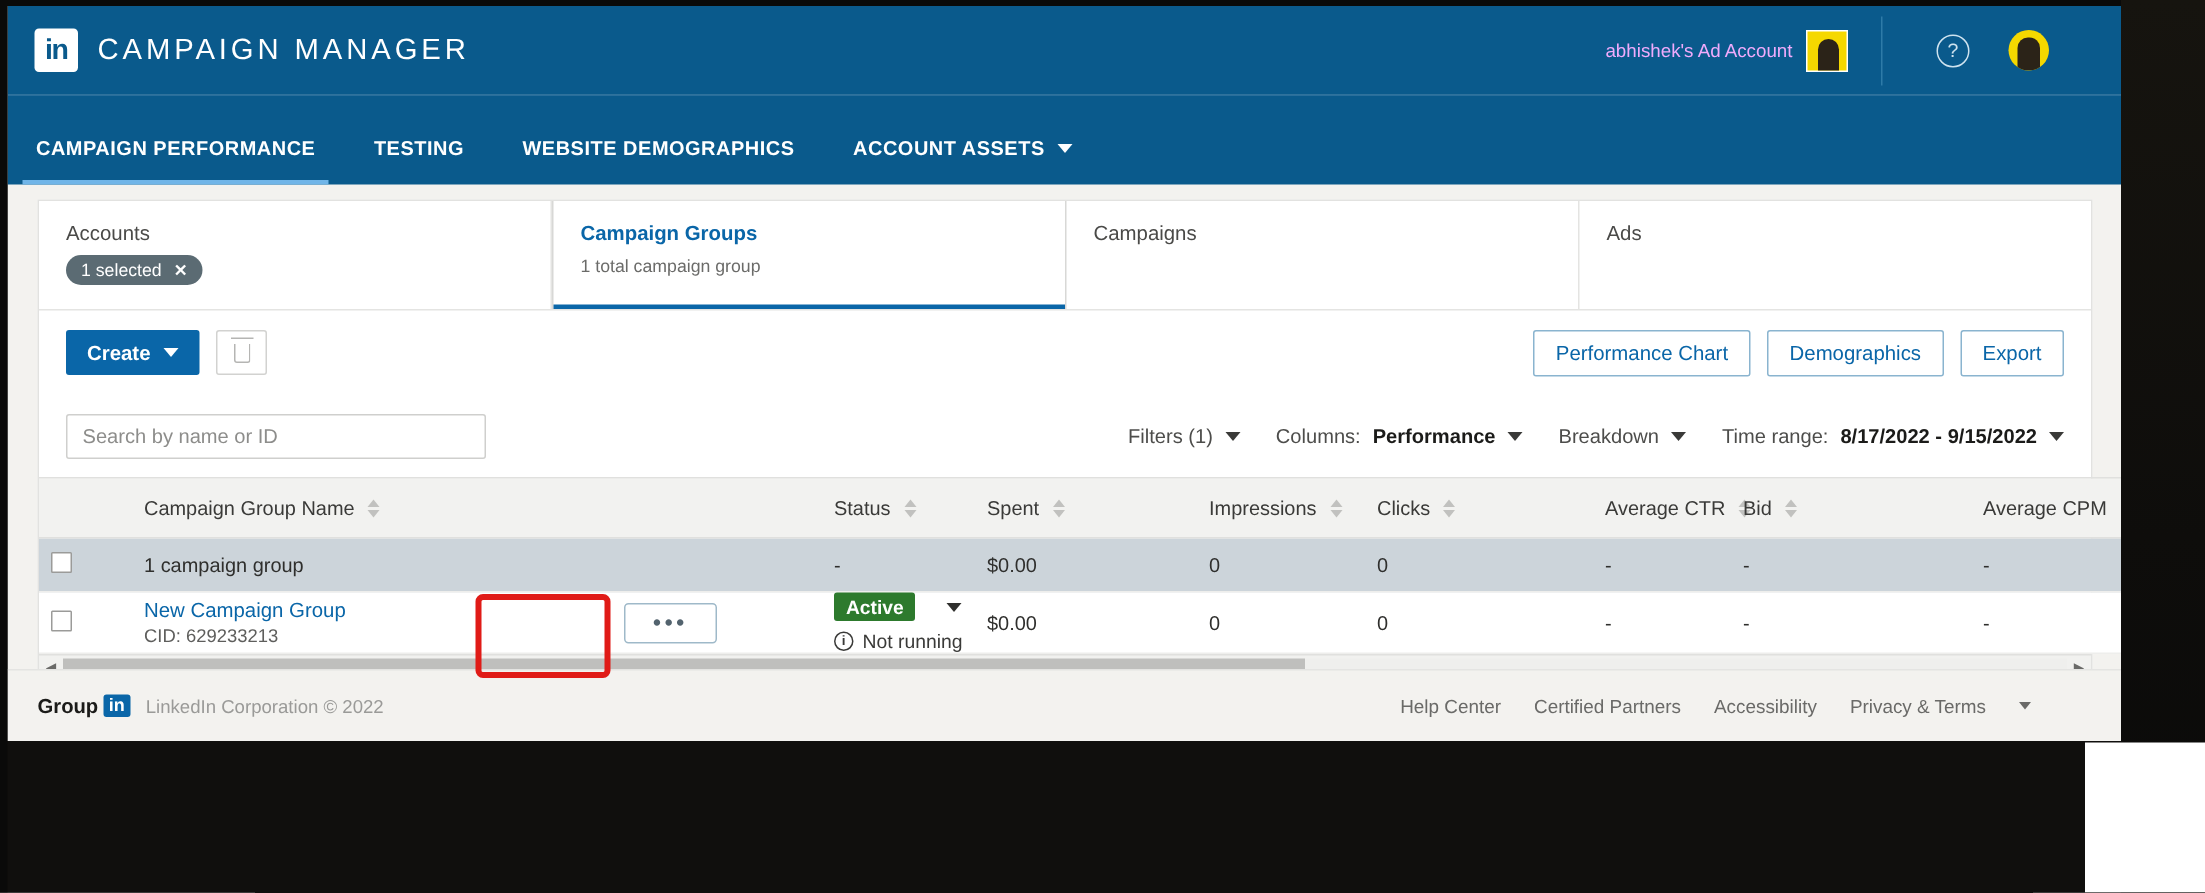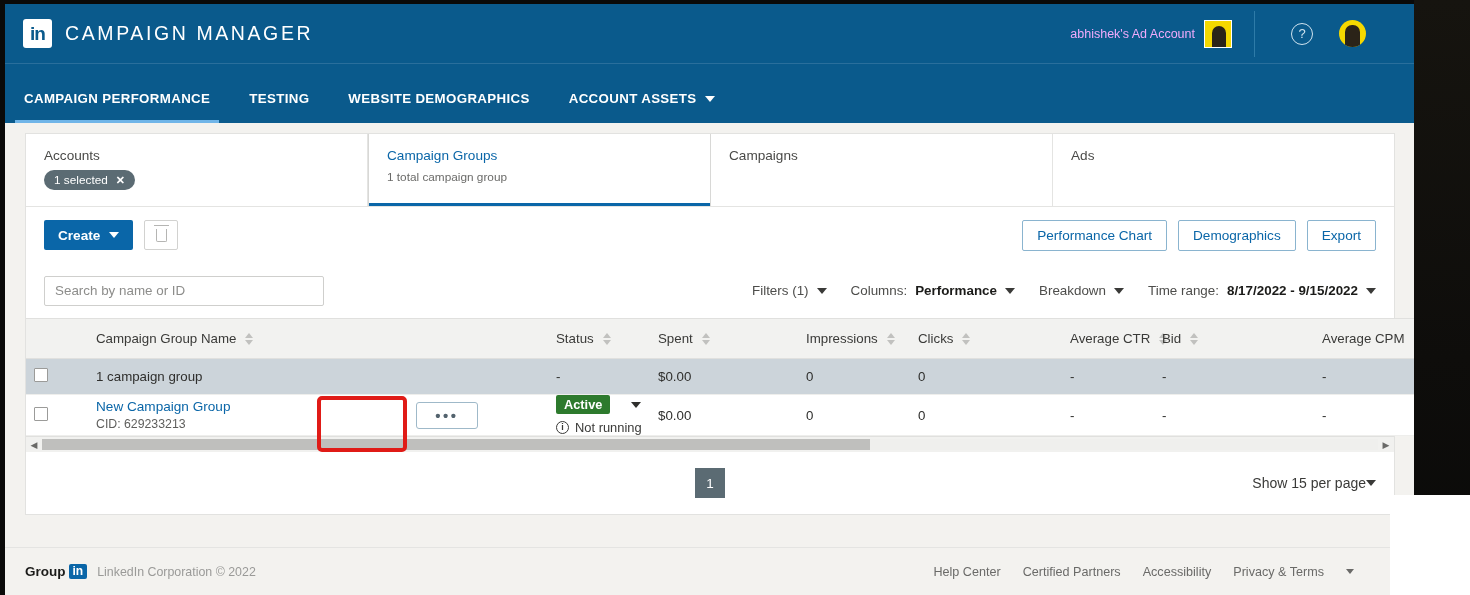--- a/index.html
+++ b/index.html
@@ -39,21 +39,21 @@
   .frame-left {
     position: absolute; top:0; left:0;
     width: 5px; height: 595px;
     background:#0a0a09;
     z-index: 40;
   }
   
   #app {
     position: absolute;
     top: 4px; left: 5px;
-    width: 1409px; height: 591px;
+    width: 1409px; height: 490px;
     background: #f3f2ef;
     overflow: hidden;
   }
   
   .topbar {
     position: relative;
     height: 59px;
     background: #0a5a8c;
     display: flex; align-items: center;
     padding-left: 18px;
@@ -169,21 +169,21 @@
   .obj-tabs { display:flex; height: 72px; }
   .obj-tab {
     flex:1;
     border-right:1px solid #e4e4e2;
     padding: 14px 0 0 18px;
     cursor:pointer;
     position:relative;
   }
   .obj-tab:last-child { border-right:none; }
   .obj-tab .ot-title { font-size:13.6px; color:#4a4a48; }
-  .obj-tab.selected .ot-title { color:#0a66a8; font-weight:400; }
+  .obj-tab.selected .ot-title { color:#0a66a8; font-weight:700; }
   .obj-tab.selected { border-left:1px solid #d8d8d6; border-right:1px solid #d8d8d6;}
   .obj-tab.selected::after {
     content:""; position:absolute; left:0; right:0; bottom:0;
     height:3px; background:#0a66a8;
   }
   .obj-tab .ot-sub { font-size:11.8px; color:#6b6b69; margin-top:7px; }
   .sel-chip {
     display:inline-flex; align-items:center; gap:8px;
     background:#5b6b73; color:#fff;
     border-radius: 12px;

